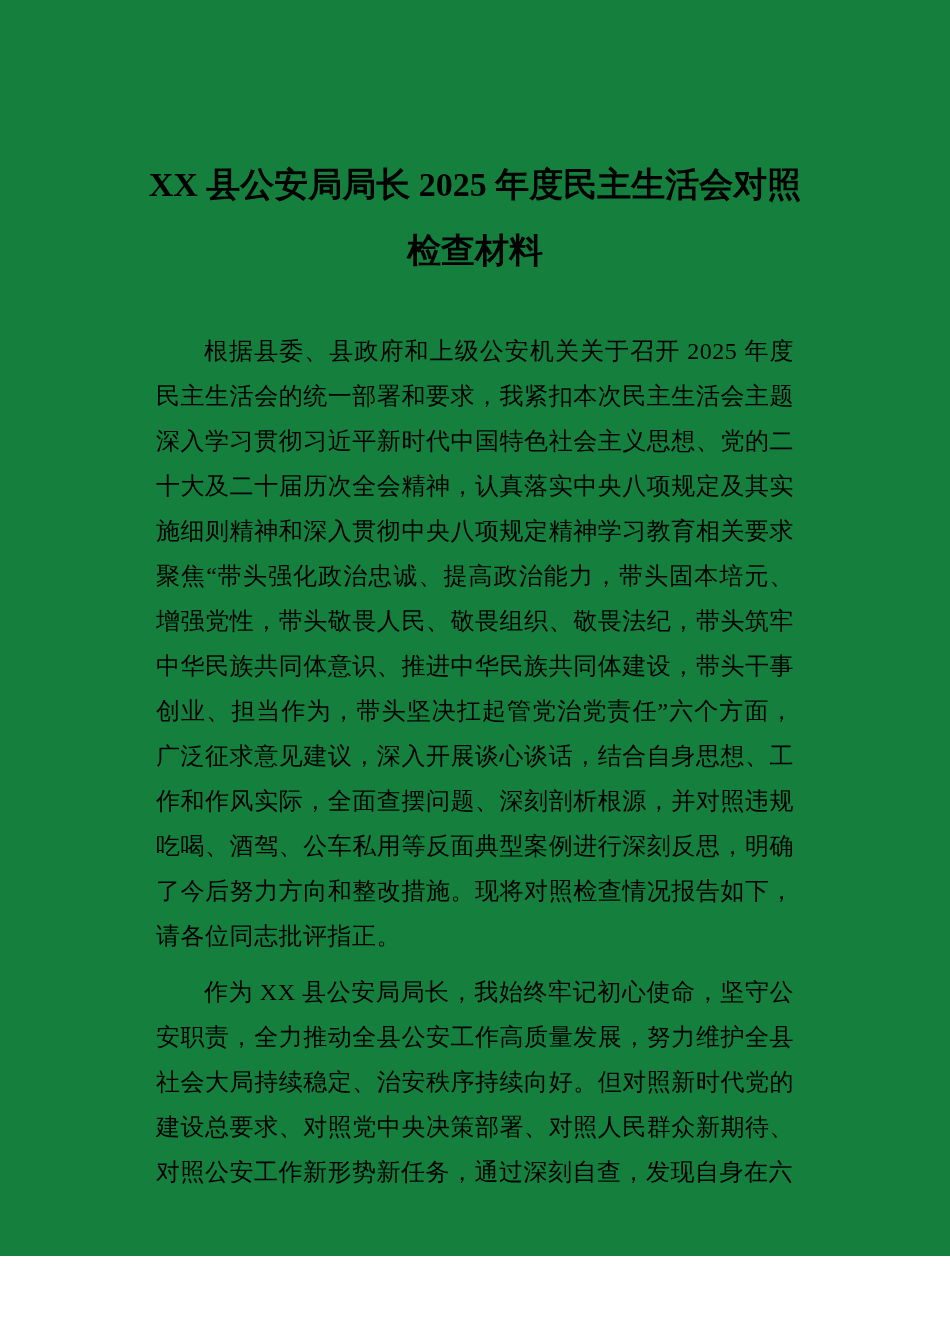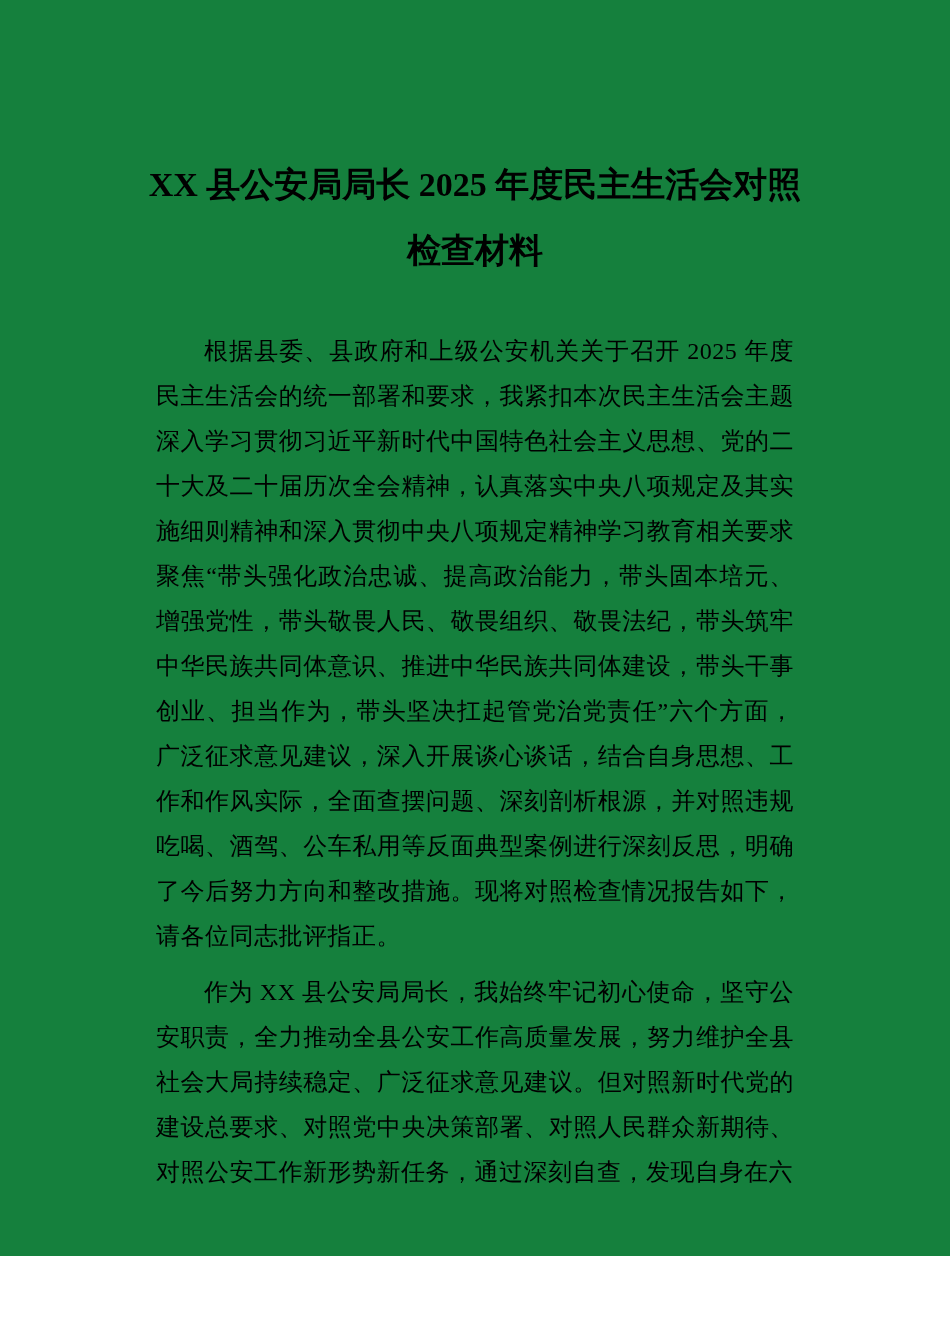--- a/index.html
+++ b/index.html
@@ -43,14 +43,14 @@
 </style>
 </head>
 <body>
 
 <div class="page">
   <h1 class="doc-title">XX 县公安局局长 2025 年度民主生活会对照检查材料</h1>
 
   <p class="doc-para">根据县委、县政府和上级公安机关关于召开 2025 年度民主生活会的统一部署和要求，我紧扣本次民主生活会主题深入学习贯彻习近平新时代中国特色社会主义思想、党的二十大及二十届历次全会精神，认真落实中央八项规定及其实施细则精神和深入贯彻中央八项规定精神学习教育相关要求聚焦“带头强化政治忠诚、提高政治能力，带头固本培元、增强党性，带头敬畏人民、敬畏组织、敬畏法纪，带头筑牢中华民族共同体意识、推进中华民族共同体建设，带头干事创业、担当作为，带头坚决扛起管党治党责任”六个方面，广泛征求意见建议，深入开展谈心谈话，结合自身思想、工作和作风实际，全面查摆问题、深刻剖析根源，并对照违规吃喝、酒驾、公车私用等反面典型案例进行深刻反思，明确了今后努力方向和整改措施。现将对照检查情况报告如下，请各位同志批评指正。</p>
 
 
-  <p class="doc-para">作为 XX 县公安局局长，我始终牢记初心使命，坚守公安职责，全力推动全县公安工作高质量发展，努力维护全县社会大局持续稳定、广泛征求意见建议。但对照新时代党的建设总要求、对照党中央决策部署、对照人民群众新期待、对照公安工作新形势新任务，通过深刻自查，发现自身在六</p>
+  <p class="doc-para">作为 XX 县公安局局长，我始终牢记初心使命，坚守公安职责，全力推动全县公安工作高质量发展，努力维护全县社会大局持续稳定、治安秩序持续向好。但对照新时代党的建设总要求、对照党中央决策部署、对照人民群众新期待、对照公安工作新形势新任务，通过深刻自查，发现自身在六</p>
 </div>
 
 </body></html>

